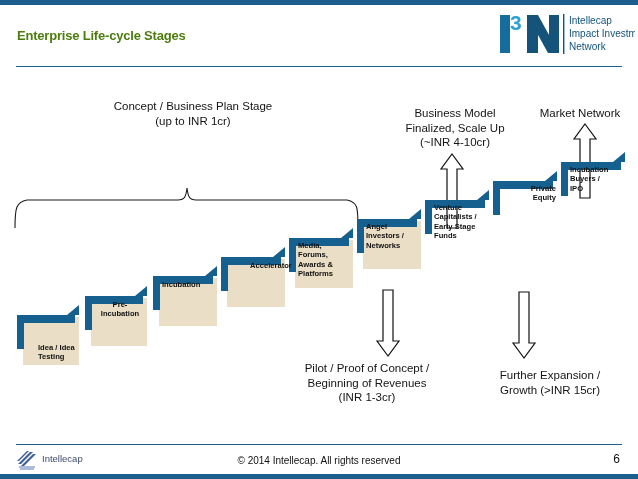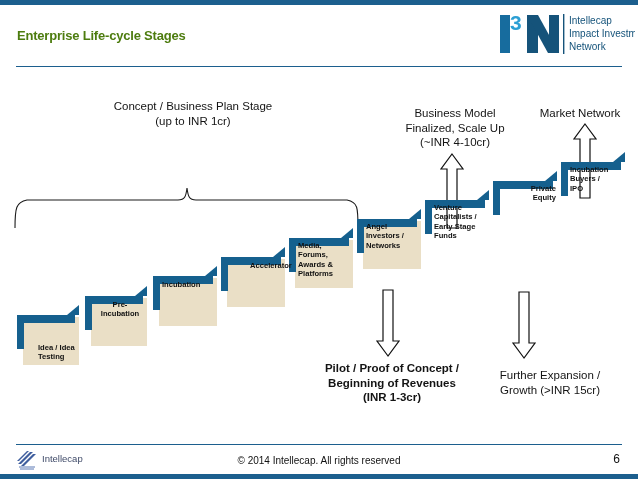--- a/index.html
+++ b/index.html
@@ -137,21 +137,21 @@
 
   <div class="ann" style="left:98px; top:99px; width:190px;">Concept / Business Plan Stage
 (up to INR 1cr)</div>
 
   <div class="ann" style="left:377px; top:106px; width:156px;">Business Model
 Finalized, Scale Up
 (~INR 4-10cr)</div>
 
   <div class="ann" style="left:523px; top:106px; width:114px;">Market Network</div>
 
-  <div class="ann" style="left:304px; top:361px; width:176px;font-weight:bold;">Pilot / Proof of Concept /
+  <div class="ann" style="left:279px; top:361px; width:176px;">Pilot / Proof of Concept /
 Beginning of Revenues
 (INR 1-3cr)</div>
 
   <div class="ann" style="left:482px; top:368px; width:136px;">Further Expansion /
 Growth (&gt;INR 15cr)</div>
 
   <div class="brace">
     <svg width="352" height="44" viewBox="0 0 352 44" xmlns="http://www.w3.org/2000/svg">
       <path d="M5,42 C5,22 6,16 17,14 L168,14 C175,14 176,10 177,2
                C178,10 179,14 186,14 L337,14 C348,16 348,22 348,42" fill="none" stroke="#1a1a1a" stroke-width="1.1"></path>

